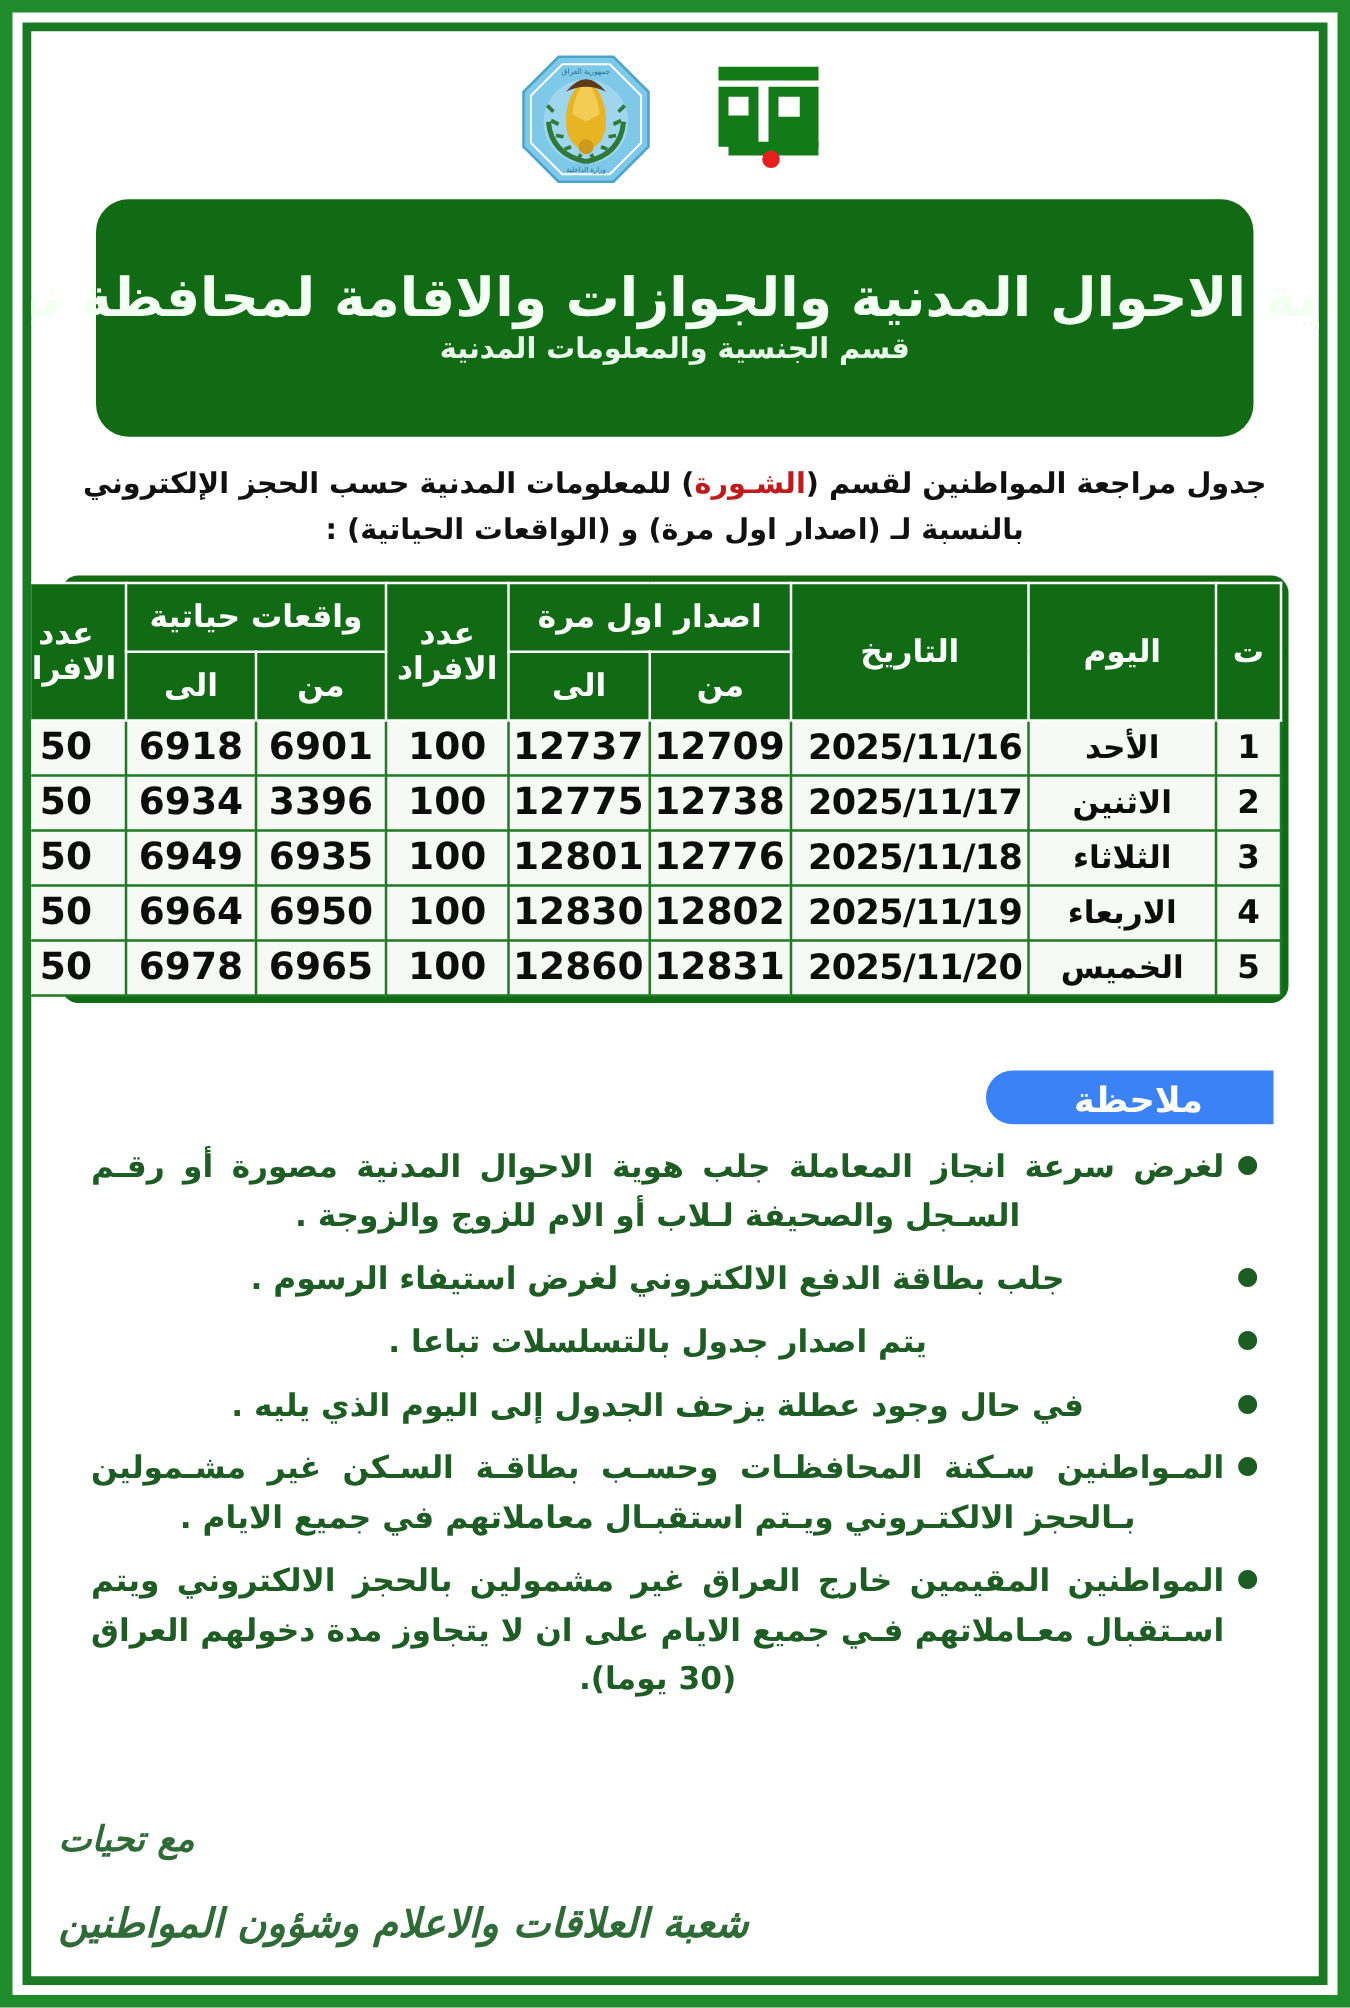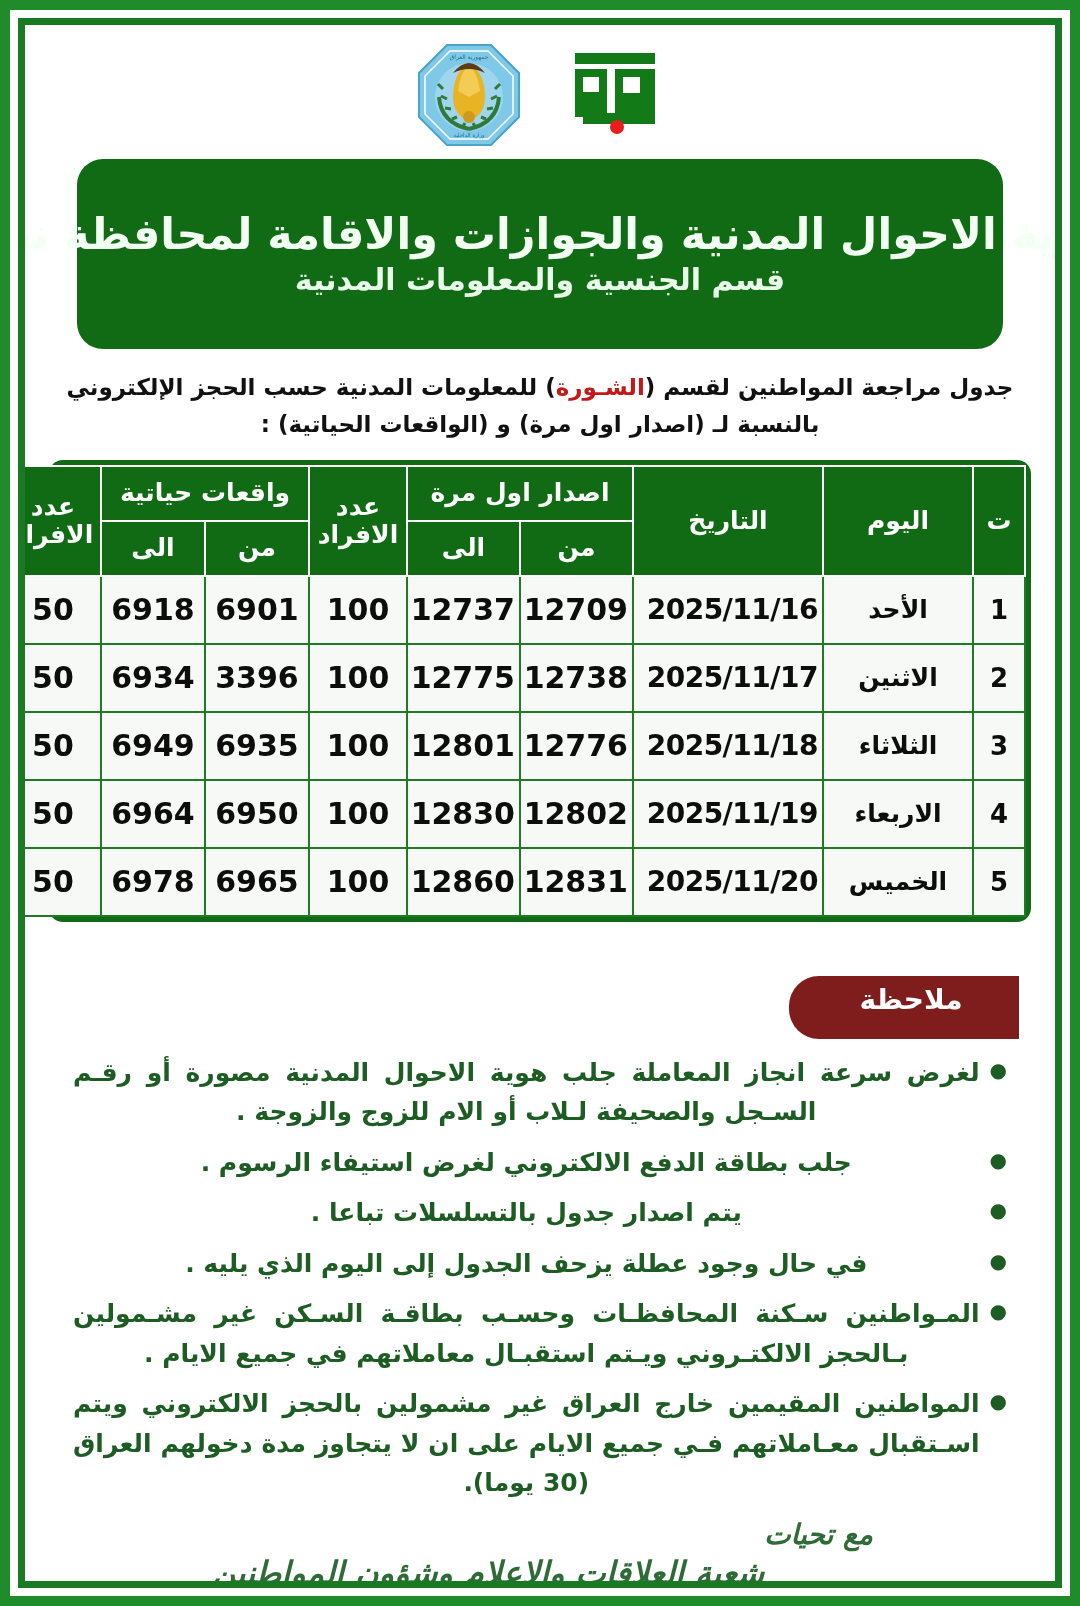--- a/index.html
+++ b/index.html
@@ -66,21 +66,21 @@
     color: #f2fff2;
     font-size: 43px;
     font-weight: bold;
     letter-spacing: -1px;
     line-height: 1.15;
     text-align: center;
     white-space: nowrap;
   }
   .title-line2 {
     color: #eafaea;
-    font-size: 30px;
+    font-size: 23px;
     font-weight: bold;
     line-height: 1.2;
     text-align: center;
     white-space: nowrap;
   }
 
   
   .subtitle {
     margin: 20px 14px 0 14px;
     text-align: center;
@@ -122,21 +122,21 @@
     padding: 5px 2px;
     line-height: 1.1;
   }
   table.sched thead th.h-tall { height: 110px; }
   table.sched tbody td {
     background: #f7f9f6;
     color: #0d0d0d;
     border: 2px solid #1f7a24;
     font-size: 30px;
     font-weight: bold;
-    height: 68px;
+    height: 44px;
     padding: 2px 4px;
   }
   table.sched tbody td.daycell { font-size: 25px; }
   table.sched tbody td.idxcell { font-size: 26px; }
   table.sched tbody td.datecell { font-size: 28px; letter-spacing: -0.5px; text-align: right; }
 
   
   col.c-idx   { width: 52px; }
   col.c-day   { width: 150px; }
   col.c-date  { width: 190px; }
@@ -149,26 +149,26 @@
 
   
   .note-badge-row {
     margin-top: 54px;
     display: flex;
     justify-content: flex-start;
     flex: 0 0 auto;
     padding-inline-start: 14px;
   }
   .note-badge {
-    background: #7f1d1d;
+    background: #3b82f6;
     color: #ffffff;
     font-size: 28px;
     font-weight: bold;
     border-radius: 30px 0 0 30px;
-    padding: 7px 46px 23px 60px;
+    padding: 7px 46px 3px 60px;
     min-width: 230px;
     text-align: center;
   }
 
   
   .notes {
     margin: 14px 26px 0 26px;
     flex: 1 1 auto;
   }
   .note-item {
@@ -192,22 +192,22 @@
     text-align: justify;
     text-align-last: center;
     flex: 1 1 auto;
   }
 
   
   .footer {
     flex: 0 0 auto;
     padding: 4px 0 14px 0;
     display: flex;
-    flex-direction: row;
-    align-items: flex-start;
+    flex-direction: column;
+    align-items: flex-end;
     padding-inline-start: 40px;
   }
   .footer-line1 {
     color: #2f6b37;
     font-size: 28px;
     font-style: italic;
     font-weight: bold;
     margin-inline-start: 120px;
     margin-bottom: -4px;
   }

